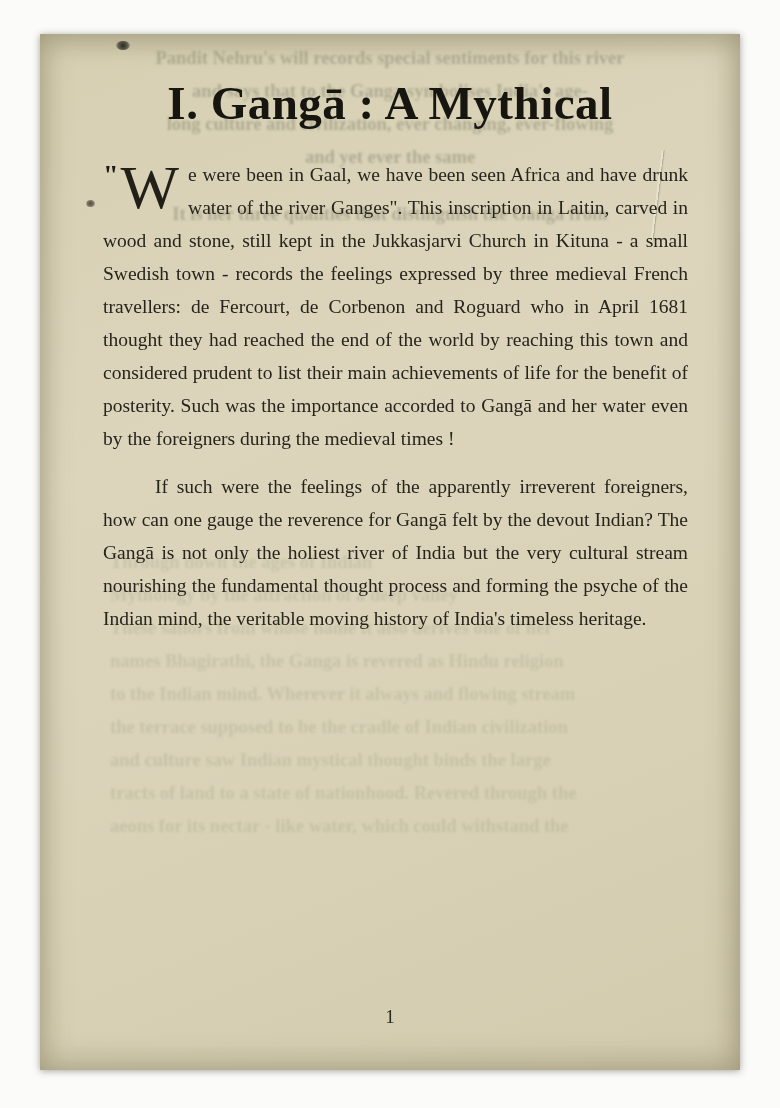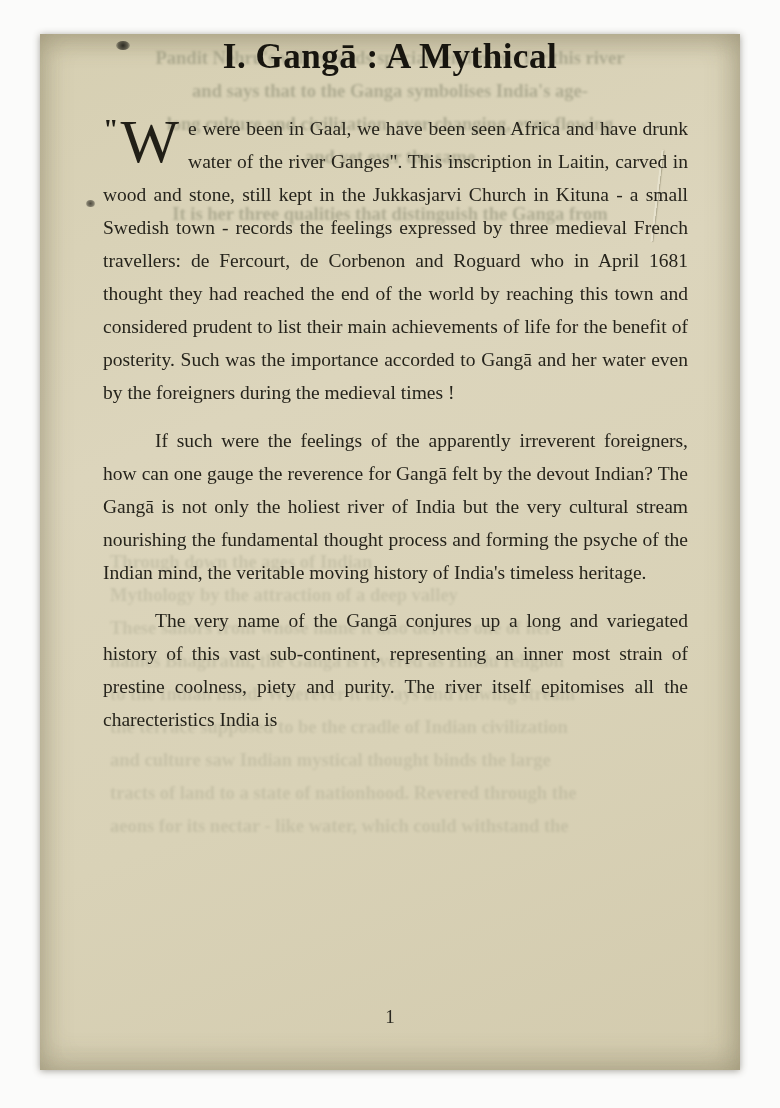--- a/index.html
+++ b/index.html
@@ -45,23 +45,24 @@
   .crease {
     position:absolute; z-index:2;
     left:616px; top:116px; width:2px; height:92px;
     background:rgba(250,248,236,.40);
     box-shadow:1px 0 1px rgba(92,86,60,.35);
     transform:rotate(7deg);
     pointer-events:none;
   }
   .chapter-title {
     position:relative; z-index:2;
+    margin-top:46px;
     text-align:center;
     font-weight:bold;
-    font-size:35px;
+    font-size:47px;
     line-height:46px;
     letter-spacing:.5px;
     color:#17150f;
   }
   .body-text {
     position:relative; z-index:2;
     margin-top:32px;
     padding:0 52px 0 63px;
     font-size:19.5px;
     line-height:33px;
@@ -125,18 +126,17 @@
   <div class="speck speck-b"></div>
   <div class="crease"></div>
 
   <h1 class="chapter-title">
     <span>I. Gangā : A Mythical</span><br>
   </h1>
 
   <div class="body-text">
     <p class="para"><span class="drop-wrap"><span class="open-quote">"</span><span class="drop-cap">W</span></span><span>e were been in Gaal, we have been seen Africa and have drunk water of the river Ganges". This inscription in Laitin, carved in wood and stone, still kept in the Jukkasjarvi Church in Kituna - a small Swedish town - records the feelings expressed by three medieval French travellers: de Fercourt, de Corbenon and Roguard who in April 1681 thought they had reached the end of the world by reaching this town and considered prudent to list their main achievements of life for the benefit of posterity. Such was the importance accorded to Gangā  and her water even by the foreigners during the medieval times !</span></p>
     <p class="para indent"><span>If such were the feelings of the apparently irreverent foreigners, how can one gauge the reverence for Gangā felt by the devout Indian? The Gangā is not only the holiest river of India but the very cultural stream nourishing the fundamental thought process and forming the psyche of the Indian mind, the veritable moving history of India's timeless heritage.</span></p>
-    <p class="para indent"><span>The very name of the Gangā conjures up a long and variegated history of this vast sub-continent, representing an inner most strain of prestine coolness, piety and purity. The river itself epitomises all the charecteristics India is</span></p>
   </div>
 
   <div class="page-number">1</div>
 
 </div>
 
 </body></html>

